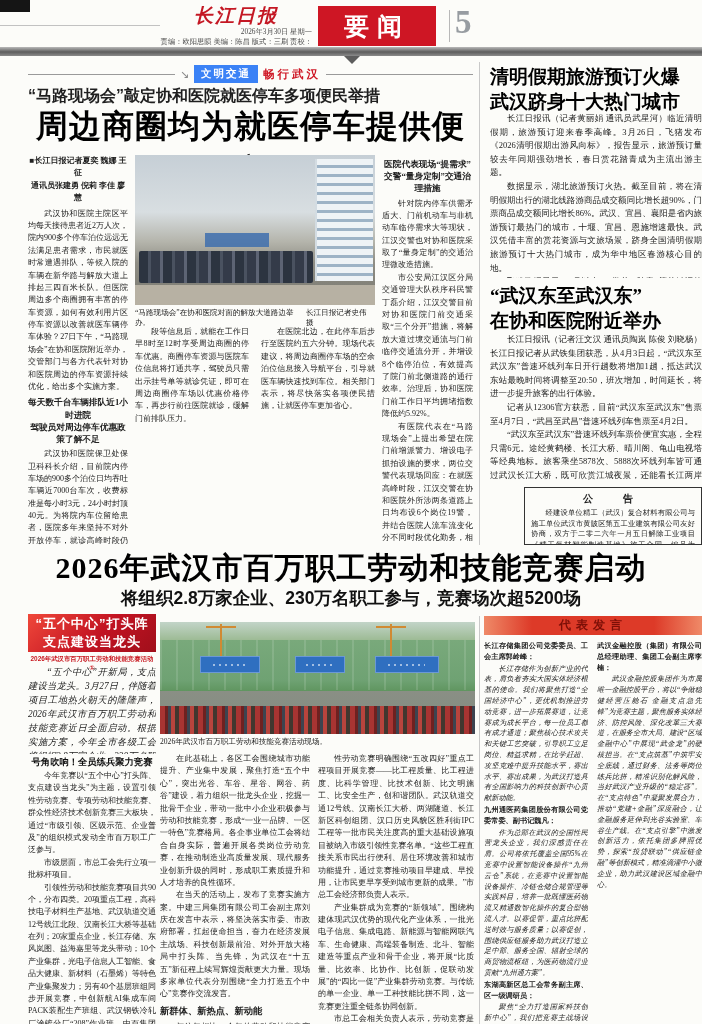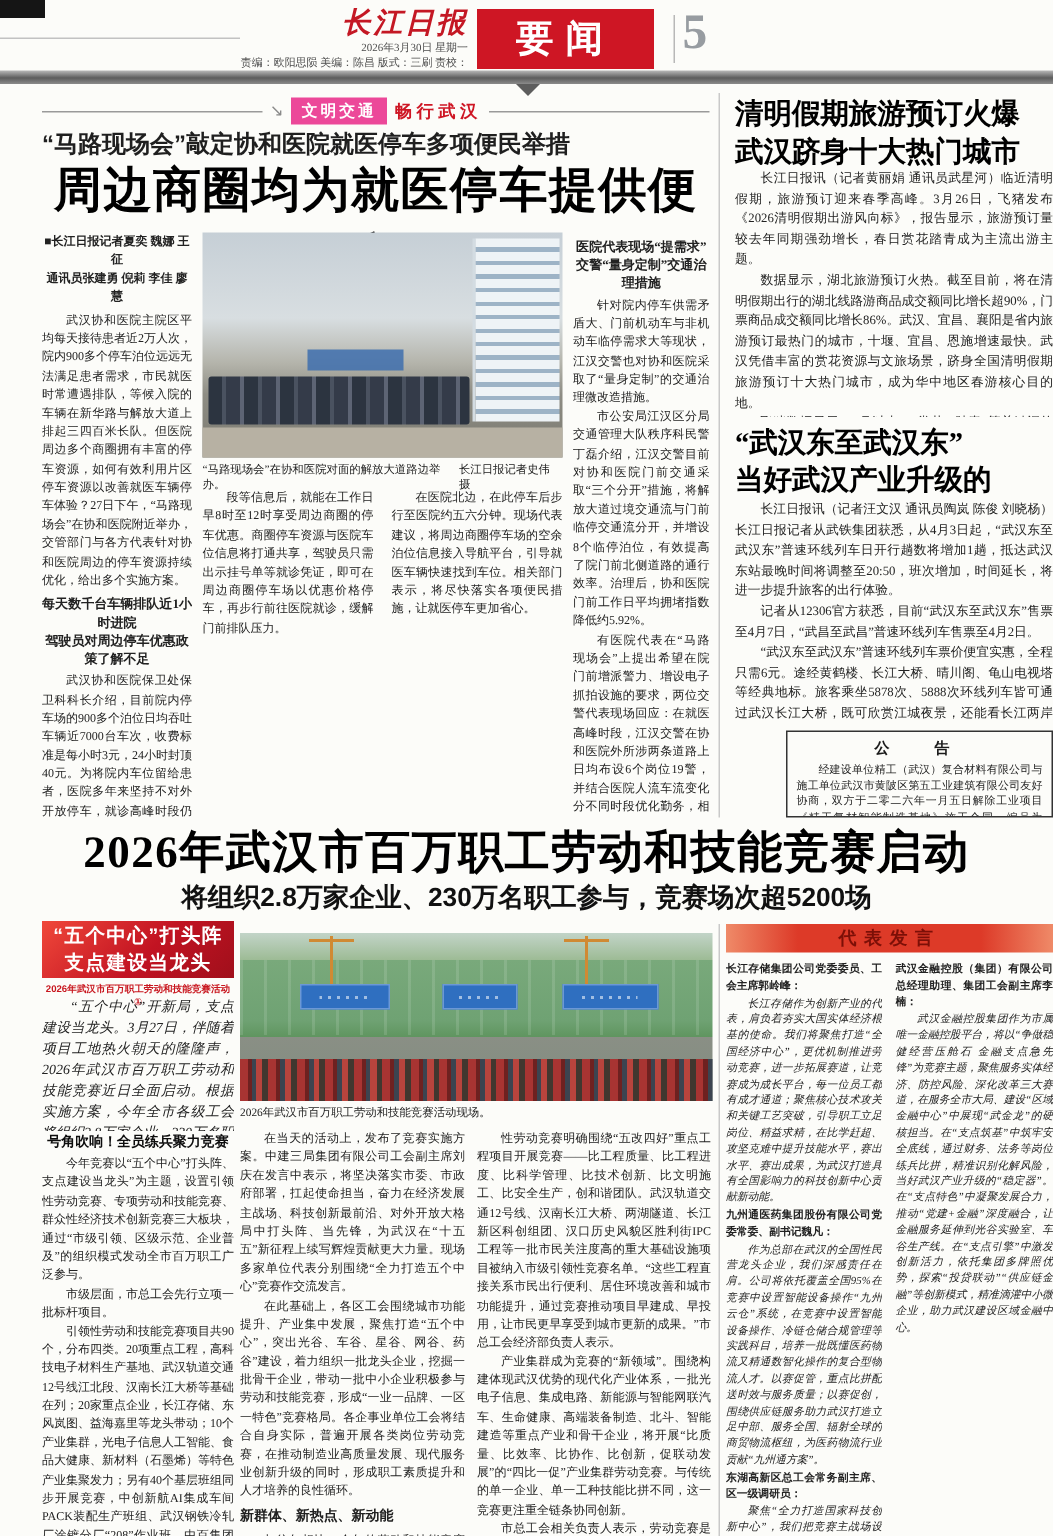--- a/index.html
+++ b/index.html
@@ -12,35 +12,35 @@
   .bodytxt{font-size:8px;line-height:1.55;color:#222;}
   .bodytxt p{margin:0;text-indent:2em;}
   .sbtxt{font-size:8.5px;line-height:1.6;color:#222;}
   .sbtxt p{margin:0;text-indent:2em;}
   .sub{font-weight:bold;text-align:center;line-height:1.35;color:#0d0d0d;}
 
   
   #cornerMark{left:0;top:0;width:30px;height:12px;background:#151515;}
   #hdrRuleL{left:0;top:25px;width:160px;height:1px;background:#c2c2c2;}
   #masthead{left:160px;top:5px;width:152px;text-align:right;}
-  #mastLogo{font-size:19px;font-weight:bold;font-style:italic;color:#c41824;letter-spacing:2px;line-height:22px;}
+  #mastLogo{font-size:19px;font-weight:bold;font-style:italic;color:#c41824;letter-spacing:2px;line-height:22px;text-align:center;}
   #mastDate,#mastStaff{font-size:7.3px;color:#4c4c4c;line-height:10px;}
   #badgeYaowen{left:318px;top:6px;width:118px;height:40px;background:#ce1624;color:#fff;
                font-size:25px;font-weight:bold;letter-spacing:8px;text-align:center;line-height:40px;}
   #hdrDivider{left:449px;top:10px;width:1px;height:32px;background:#b8b8b8;}
   #pageNum{left:455px;top:4px;font-size:33px;font-weight:bold;color:#979ca1;}
   #gradBar{left:0;top:47px;width:702px;height:9px;background:linear-gradient(180deg,#b9b9b9,#5d5d5d 55%,#8b8b8b);}
   #gradArrow{left:344px;top:56px;width:0;height:0;border-left:8px solid transparent;
              border-right:8px solid transparent;border-top:8px solid #5d5d5d;}
 
   
   #kicker{left:28px;top:65px;width:445px;display:flex;align-items:center;gap:5px;}
   .kline{flex:1;height:1px;background:#9a9a9a;}
   #kickerArrow{color:#8a8a8a;font-size:11px;line-height:1;}
-  #kickerBadge{background:#ec4899;color:#fff;font-size:10.5px;font-weight:bold;letter-spacing:2px;padding:2px 7px;}
+  #kickerBadge{background:#3b82f6;color:#fff;font-size:10.5px;font-weight:bold;letter-spacing:2px;padding:2px 7px;}
   #kickerTxt{color:#ce1624;font-size:11.5px;font-weight:bold;letter-spacing:3px;}
   #deck{left:28px;top:86px;width:445px;text-align:left;font-size:16px;font-weight:bold;color:#1f1f1f;}
   #headline{left:28px;top:105px;width:445px;text-align:center;font-size:32px;font-weight:900;
             letter-spacing:1px;color:#000;}
   #byline{font-weight:bold;text-align:center;font-size:8px;line-height:1.55;margin-bottom:3px;}
   #tsCol1{left:28px;top:155px;width:100px;height:390px;}
   #tsCol4{left:382px;top:155px;width:91px;height:390px;}
   .colsub{font-weight:bold;font-size:8.7px;text-align:center;line-height:1.4;margin:3px 0;}
   #tsPhoto{left:135px;top:155px;width:240px;height:150px;background:
      linear-gradient(180deg,#c6cfd6 0%,#d8dee1 38%,#b4b4ab 58%,#8e8d84 72%,#7a7970 100%);}
@@ -183,21 +183,21 @@
     <div>清明假期旅游预订火爆</div>
     <div>武汉跻身十大热门城市</div>
   </div>
   <div class="abs sbtxt jt clip" id="sbBody1">
     <p>长江日报讯（记者黄丽娟 通讯员武星河）临近清明假期，旅游预订迎来春季高峰。3月26日，飞猪发布《2026清明假期出游风向标》，报告显示，旅游预订量较去年同期强劲增长，春日赏花踏青成为主流出游主题。</p>
     <p>数据显示，湖北旅游预订火热。截至目前，将在清明假期出行的湖北线路游商品成交额同比增长超90%，门票商品成交额同比增长86%。武汉、宜昌、襄阳是省内旅游预订最热门的城市，十堰、宜昌、恩施增速最快。武汉凭借丰富的赏花资源与文旅场景，跻身全国清明假期旅游预订十大热门城市，成为华中地区春游核心目的地。</p>
     <p>飞猪数据显示，3月以来，“赏花”“踏青”等关键词的搜索热度环比上月暴涨3.8倍，平台上游览观光类度假商品的成交额同比大涨72%。清明假期正值樱花、郁金香、杜鹃等花卉的盛花期，各地相继推出面向小长假的赏花活动。东湖樱花园、武汉园博园、武汉植物园、解放公园、木兰云雾山等成为游客赏花踏青首选。除日间赏花外，武汉的夜游产品也为假期增色不少。《夜上黄鹤楼》行进式光影演艺、两江游轮游船夜游等产品热度持续走高，昙华林历史街区、江汉路步行街等区域的夜游消费也呈现显著增长。</p>
   </div>
   <div class="abs sbTitle" id="sbTitle2">
     <div>“武汉东至武汉东”</div>
-    <div>当好武汉产业升级的</div>
+    <div>在协和医院附近举办</div>
   </div>
   <div class="abs sbtxt jt clip" id="sbBody2">
     <p>长江日报讯（记者汪文汉 通讯员陶岚 陈俊 刘晓杨）长江日报记者从武铁集团获悉，从4月3日起，“武汉东至武汉东”普速环线列车日开行趟数将增加1趟，抵达武汉东站最晚时间将调整至20:50，班次增加，时间延长，将进一步提升旅客的出行体验。</p>
     <p>记者从12306官方获悉，目前“武汉东至武汉东”售票至4月7日，“武昌至武昌”普速环线列车售票至4月2日。</p>
     <p>“武汉东至武汉东”普速环线列车票价便宜实惠，全程只需6元。途经黄鹤楼、长江大桥、晴川阁、龟山电视塔等经典地标。旅客乘坐5878次、5888次环线列车皆可通过武汉长江大桥，既可欣赏江城夜景，还能看长江两岸灯光秀。绿皮火车复古的墨绿色车身、连体硬座、蓝色座椅套，咣当咣当的声响，给游客带来不一样的体验。</p>
 
   </div>
   <div class="abs" id="noticeBox">
     <div id="noticeTitle">公　告</div>
     <div id="noticeBody" class="jt">经建设单位精工（武汉）复合材料有限公司与施工单位武汉市黄陂区第五工业建筑有限公司友好协商，双方于二零二六年一月五日解除工业项目《精工复材智能制造基地》施工合同，编号为420116202511220101的施工许可证予以注销，特此公告。</div>
@@ -231,22 +231,22 @@
         <span class="arm"></span>
       </div>
     <div class="p2sign" style="left:40px;width:58px"></div>
     <div class="p2sign" style="left:135px;width:48px"></div>
     <div class="p2sign" style="left:215px;width:62px"></div>
     <div class="p2crowd"></div>
   </div>
   <div class="abs" id="cap2">2026年武汉市百万职工劳动和技能竞赛活动现场。</div>
 
   <div class="abs bodytxt jt clip" id="bcCol2">
+    <p>在此基础上，各区工会围绕城市功能提升、产业集中发展，聚焦打造“五个中心”，突出光谷、车谷、星谷、网谷、药谷”建设，着力组织一批龙头企业，挖掘一批骨干企业，带动一批中小企业积极参与劳动和技能竞赛，形成“一业一品牌、一区一特色”竞赛格局。各企事业单位工会将结合自身实际，普遍开展各类岗位劳动竞赛，在推动制造业高质量发展、现代服务业创新升级的同时，形成职工素质提升和人才培养的良性循环。</p>
     <p>在当天的活动上，发布了竞赛实施方案。中建三局集团有限公司工会副主席刘庆在发言中表示，将坚决落实市委、市政府部署，扛起使命担当，奋力在经济发展主战场、科技创新最前沿、对外开放大格局中打头阵、当先锋，为武汉在“十五五”新征程上续写辉煌贡献更大力量。现场多家单位代表分别围绕“全力打造五个中心”竞赛作交流发言。</p>
-    <p>在此基础上，各区工会围绕城市功能提升、产业集中发展，聚焦打造“五个中心”，突出光谷、车谷、星谷、网谷、药谷”建设，着力组织一批龙头企业，挖掘一批骨干企业，带动一批中小企业积极参与劳动和技能竞赛，形成“一业一品牌、一区一特色”竞赛格局。各企事业单位工会将结合自身实际，普遍开展各类岗位劳动竞赛，在推动制造业高质量发展、现代服务业创新升级的同时，形成职工素质提升和人才培养的良性循环。</p>
     <div class="bcsub">新群体、新热点、新动能</div>
     <p>与往年相比，今年的劳动和技能竞赛呈现出三个值得关注的新变化。</p>
 
   </div>
   <div class="abs bodytxt jt clip" id="bcCol3">
     <p>性劳动竞赛明确围绕“五改四好”重点工程项目开展竞赛——比工程质量、比工程进度、比科学管理、比技术创新、比文明施工、比安全生产，创和谐团队。武汉轨道交通12号线、汉南长江大桥、两湖隧道、长江新区科创组团、汉口历史风貌区胜利街IPC工程等一批市民关注度高的重大基础设施项目被纳入市级引领性竞赛名单。“这些工程直接关系市民出行便利、居住环境改善和城市功能提升，通过竞赛推动项目早建成、早投用，让市民更早享受到城市更新的成果。”市总工会经济部负责人表示。</p>
     <p>产业集群成为竞赛的“新领域”。围绕构建体现武汉优势的现代化产业体系，一批光电子信息、集成电路、新能源与智能网联汽车、生命健康、高端装备制造、北斗、智能建造等重点产业和骨干企业，将开展“比质量、比效率、比协作、比创新，促联动发展”的“四比一促”产业集群劳动竞赛。与传统的单一企业、单一工种技能比拼不同，这一竞赛更注重全链条协同创新。</p>
     <p>市总工会相关负责人表示，劳动竞赛是激发职工创造活力、推动经济社会发展的重要抓手。要聚焦“五个中心”建设，把竞赛的触角延伸到科技创新前沿、产业升级一线、城市更新现场，让每一位劳动者都能在竞赛中找到自己的赛道、迸发创造潜能。要让竞赛成果转化为看得见、摸得着的发展实效，在推动武汉高质量发展的新征程上，汇聚起百万职工同心同向、奋勇争先的磅礴力量。</p>
 
   </div>

